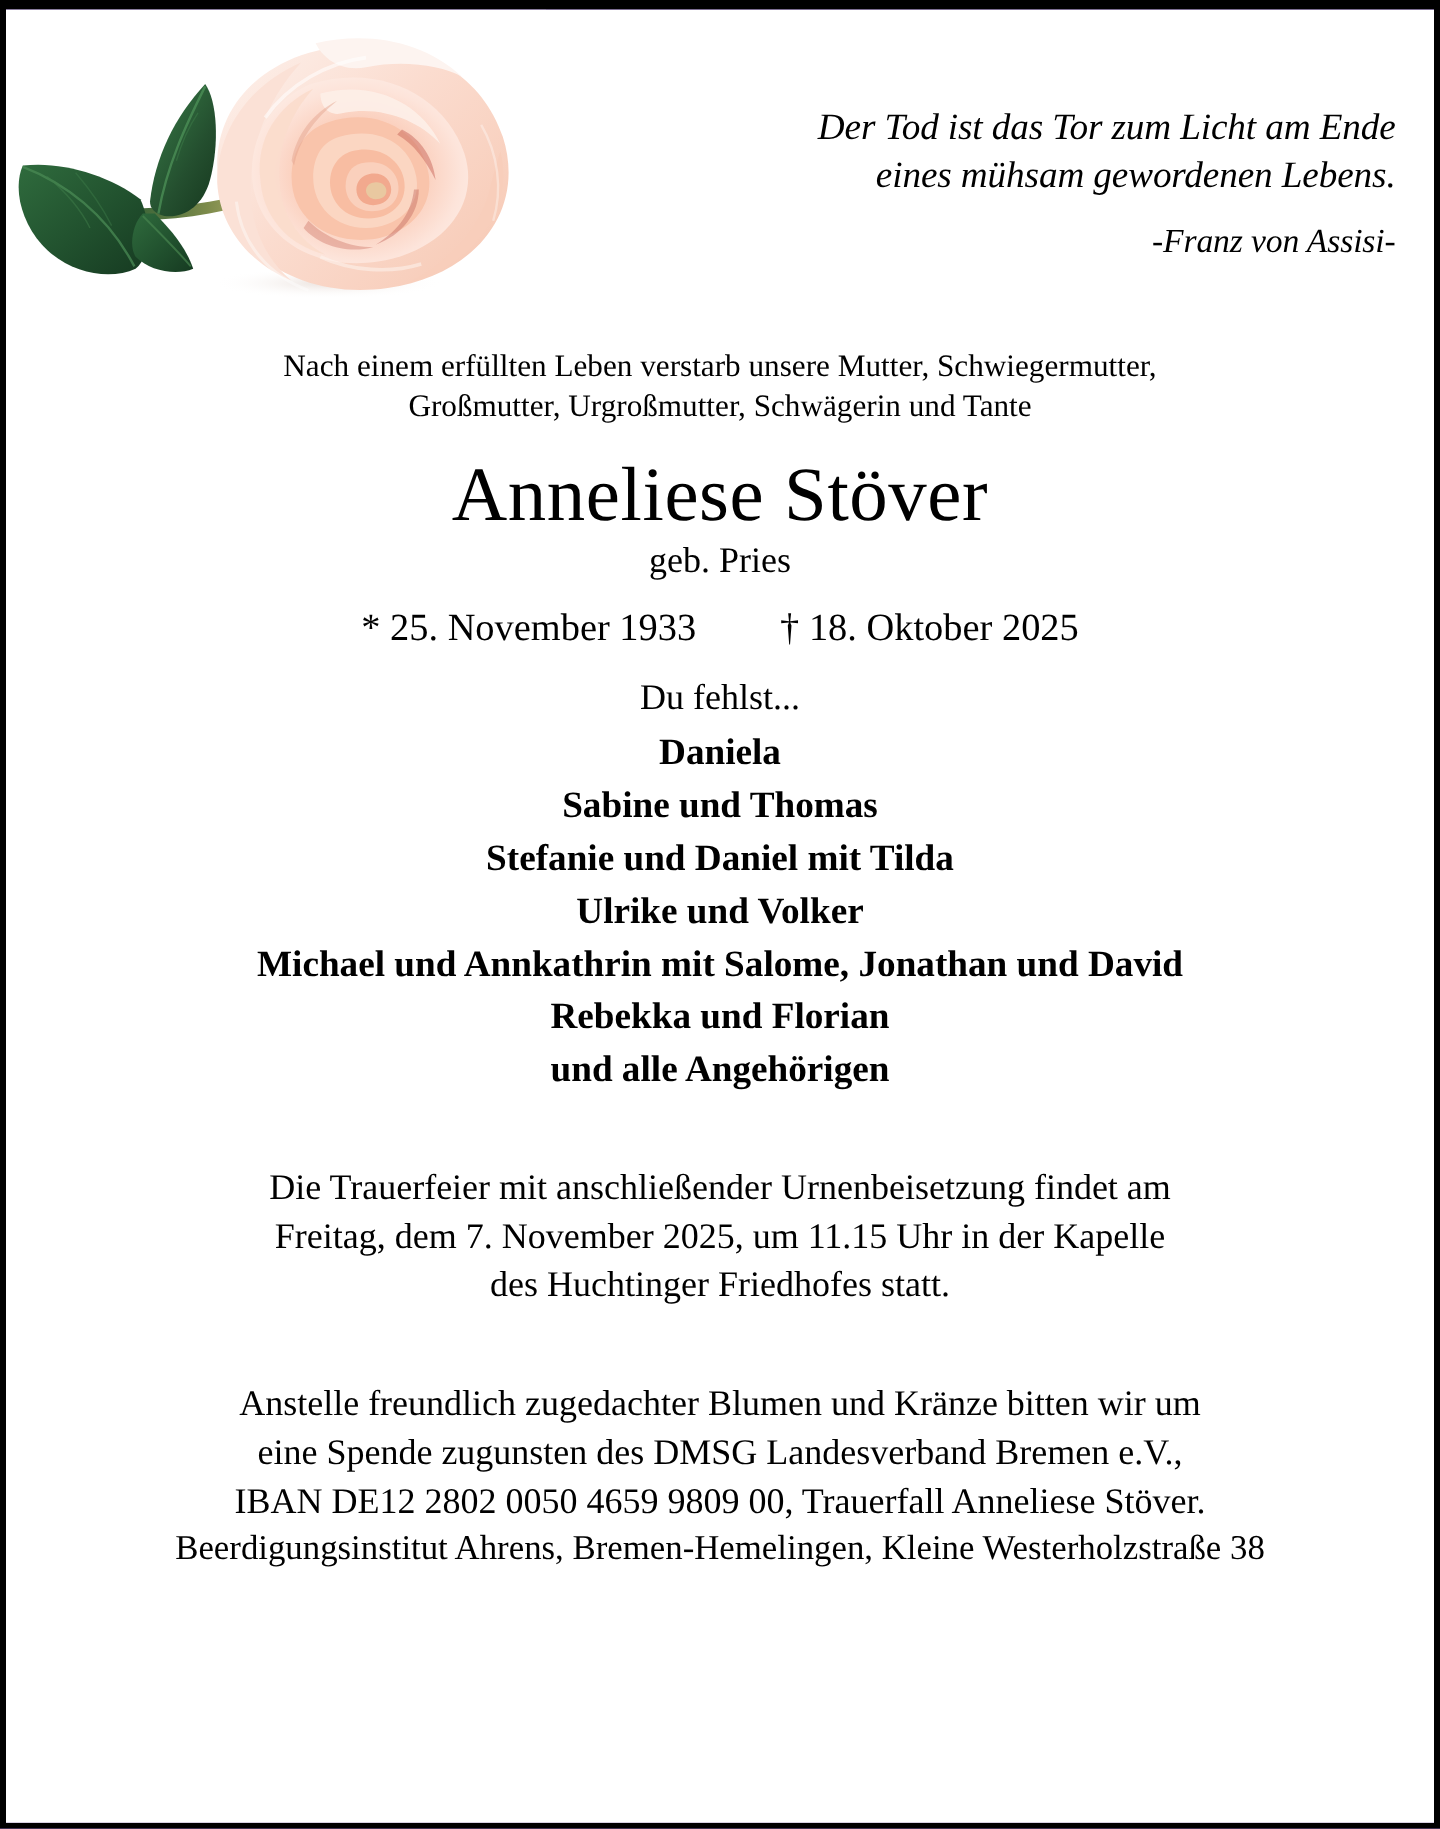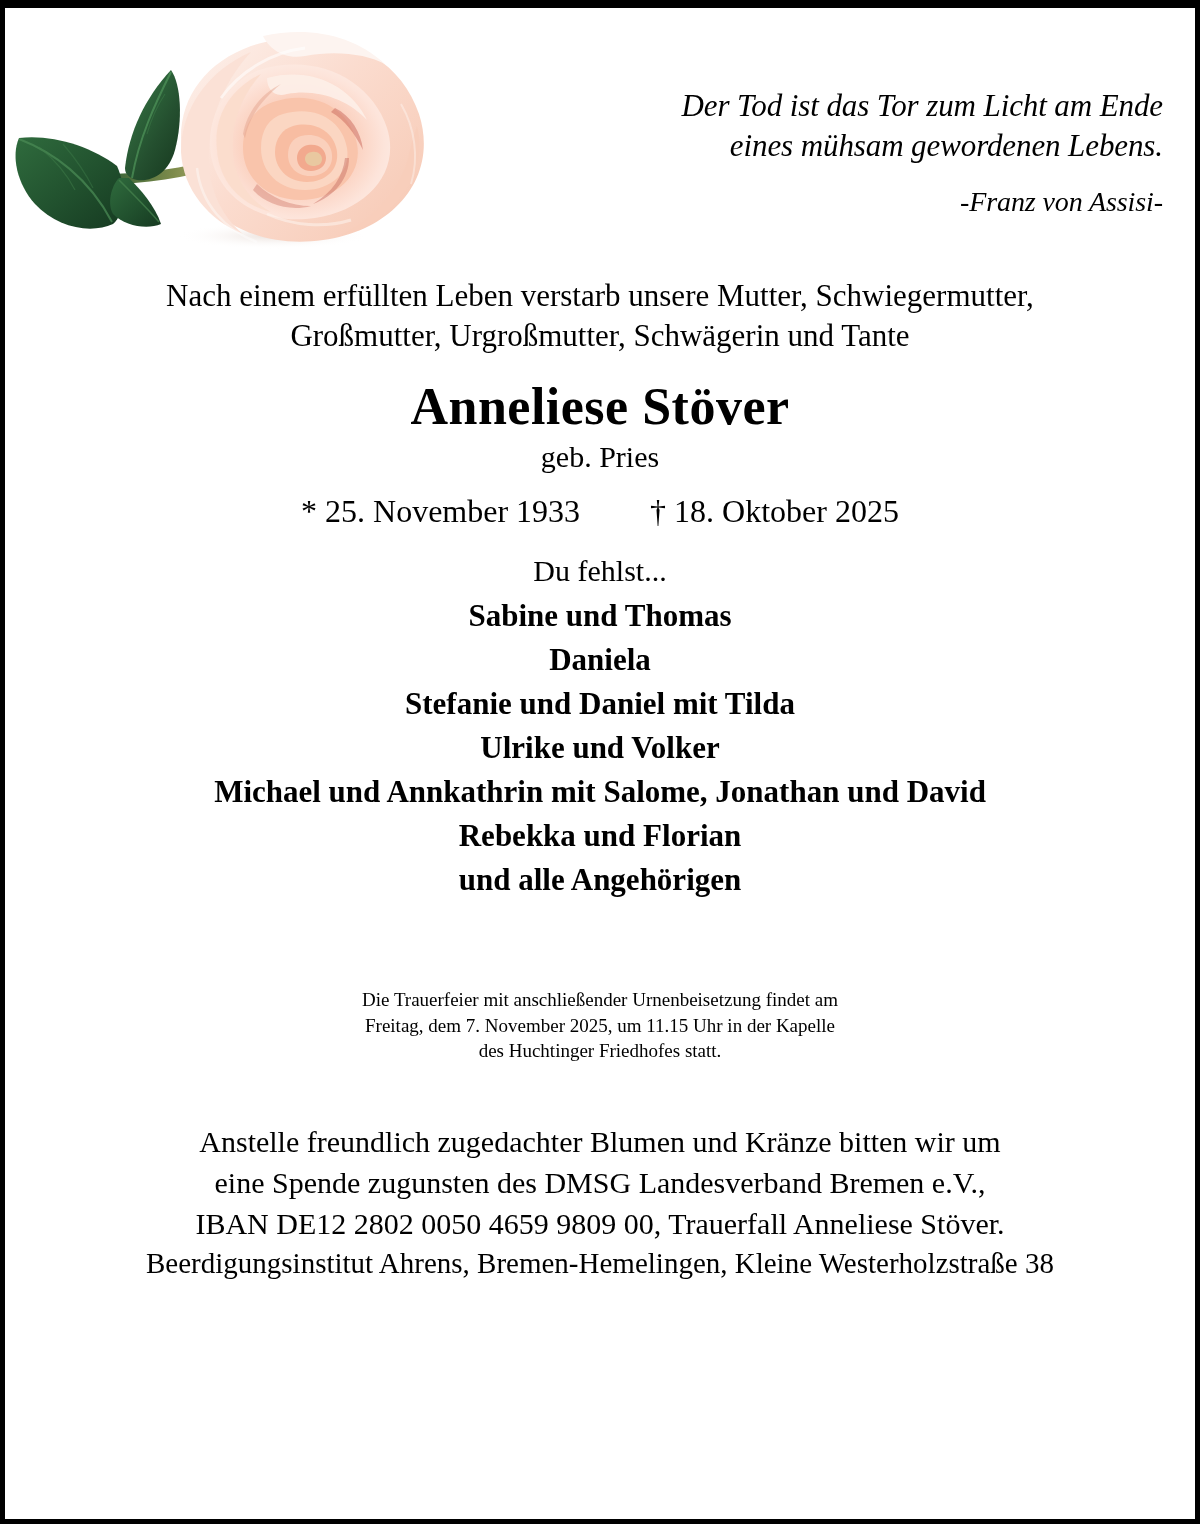--- a/index.html
+++ b/index.html
@@ -72,29 +72,29 @@
     font-size: 28px;
   }
 
   
   .body-wrap {
     text-align: center;
     padding: 0 16px;
   }
 
   .intro {
-    font-size: 31px;
+    font-size: 26px;
     line-height: 1.30;
-    margin-top: 6px;
+    margin-top: 18px;
   }
   .intro-line { display: block; }
 
   .deceased-name {
-    font-size: 52px;
-    font-weight: bold;
+    font-size: 64px;
+    font-weight: normal;
     line-height: 1.0;
     letter-spacing: 0.5px;
     margin-top: 24px;
   }
 
   .maiden-name {
     font-size: 30px;
     font-weight: normal;
     margin-top: 7px;
   }
@@ -113,23 +113,23 @@
 
   .survivors {
     font-size: 31px;
     font-weight: bold;
     line-height: 1.42;
     margin-top: 6px;
   }
   .survivors-line { display: block; }
 
   .service-info {
-    font-size: 19px;
+    font-size: 30px;
     line-height: 1.36;
-    margin-top: 85px;
+    margin-top: 57px;
   }
   .service-line { display: block; }
 
   .donation-info {
     font-size: 30px;
     line-height: 1.36;
     margin-top: 58px;
   }
   .donation-line { display: block; }
 
@@ -250,22 +250,22 @@
       <div class="maiden-name">geb. Pries</div>
 
       <div class="life-dates">
         <span class="birth">* 25. November 1933</span>
         <span class="death">† 18. Oktober 2025</span>
       </div>
 
       <div class="missing-you">Du fehlst...</div>
 
       <div class="survivors">
+        <span class="survivors-line">Daniela</span>
         <span class="survivors-line">Sabine und Thomas</span>
-        <span class="survivors-line">Daniela</span>
         <span class="survivors-line">Stefanie und Daniel mit Tilda</span>
         <span class="survivors-line">Ulrike und Volker</span>
         <span class="survivors-line">Michael und Annkathrin mit Salome, Jonathan und David</span>
         <span class="survivors-line">Rebekka und Florian</span>
         <span class="survivors-line">und alle Angehörigen</span>
       </div>
 
       <div class="service-info">
         <span class="service-line">Die Trauerfeier mit anschließender Urnenbeisetzung findet am</span>
         <span class="service-line">Freitag, dem 7. November 2025, um 11.15 Uhr in der Kapelle</span>

